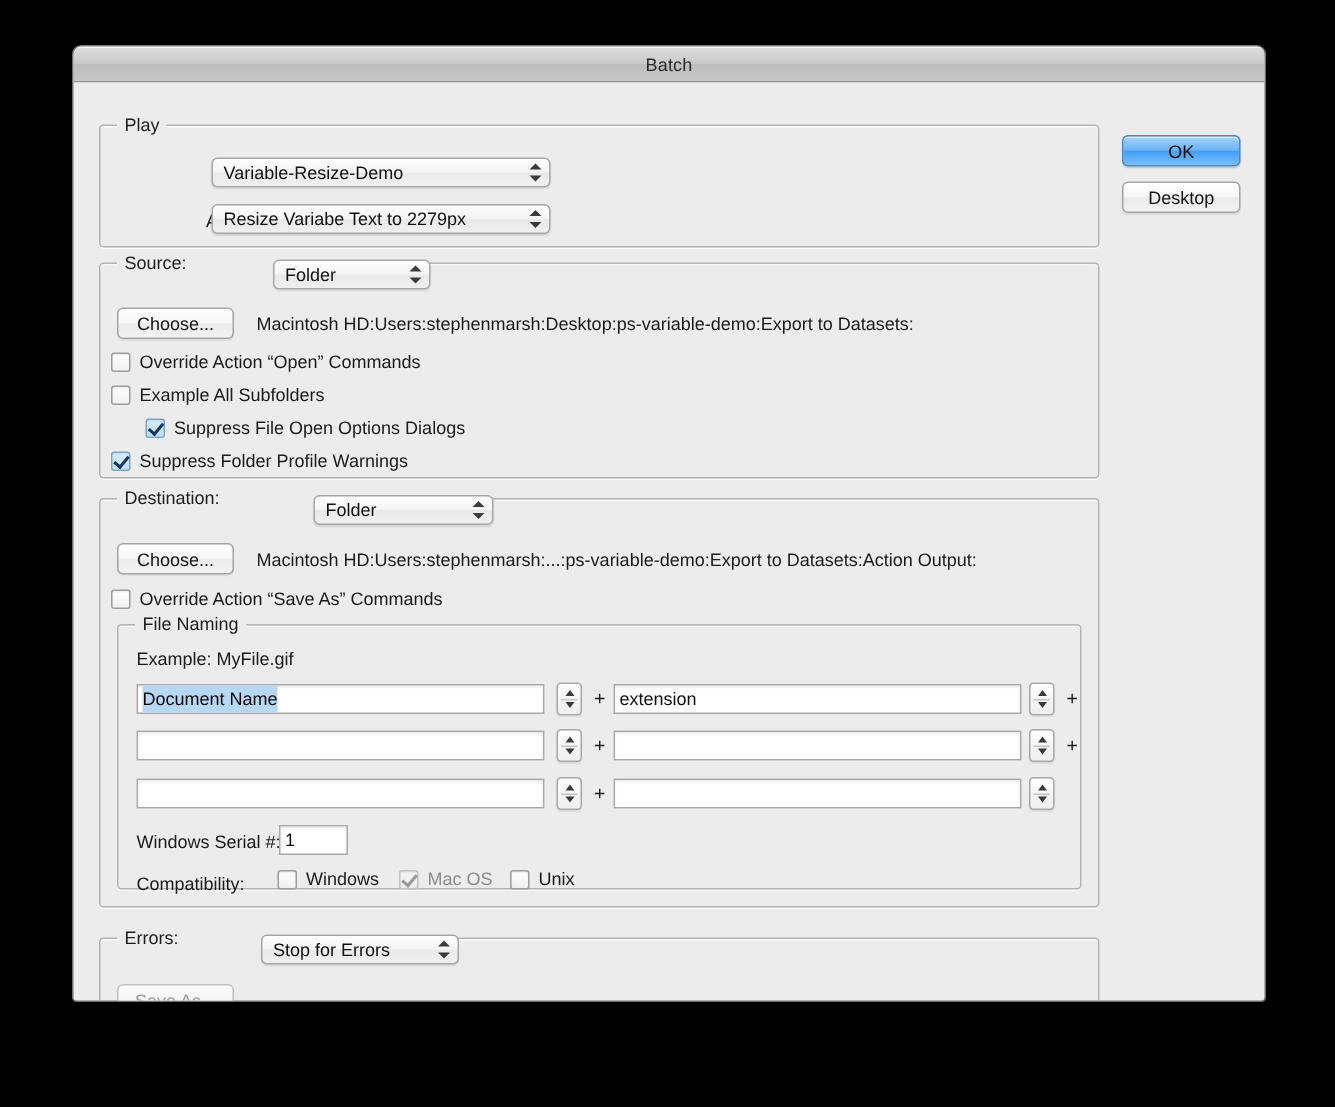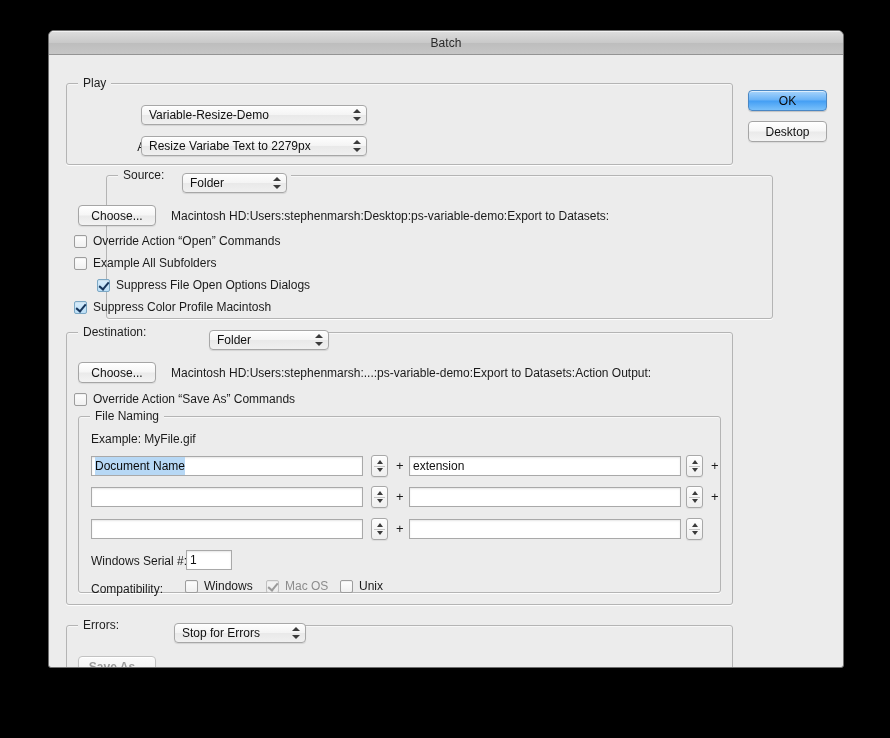--- a/index.html
+++ b/index.html
@@ -84,21 +84,21 @@
     position:absolute;
     height:21px;
     background:linear-gradient(to bottom,#ffffff 0%,#f6f6f6 47%,#eaeaea 53%,#f3f3f3 100%);
     border:1px solid #a5a5a5;
     border-radius:4px;
     box-shadow:0 1px 1px rgba(0,0,0,.08), inset 0 1px 0 #fff;
     font-size:12px;color:#121212;
     display:flex;align-items:center;justify-content:center;
     box-sizing:border-box;cursor:default;user-select:none;
   }
-  .btn.disabled{color:#9b9b9b;background:linear-gradient(to bottom,#fafafa,#f0f0f0);border-color:#c2c2c2;font-weight:bold;}
+  .btn.disabled{color:#9b9b9b;background:linear-gradient(to bottom,#fafafa,#f0f0f0);border-color:#c2c2c2;}
   .btn.default{
     background:linear-gradient(to bottom,#a8d4fb 0%,#68b2f7 48%,#439ef4 52%,#79c0fa 100%);
     border:1px solid #4a87c4;
     color:#0a0a0a;
     box-shadow:0 1px 1px rgba(0,0,0,.18), inset 0 1px 0 rgba(255,255,255,.6);
   }
 
   
   .cb{position:absolute;display:flex;align-items:center;gap:6px;cursor:default;}
   .cbbox{
@@ -181,21 +181,21 @@
     </div>
     <div class="lbl" style="left:62px;top:85px;width:63px;text-align:right;">Action:</div>
     <div class="popup" style="left:92px;top:81px;width:226px;">
       <span class="ptxt">Resize Variabe Text to 2279px</span>
       <span class="arrows">
           <i class="up"></i>
           <i class="dn"></i>
         </span>
     </div>
 
-    <div class="group" style="left:17px;top:120px;width:665px;height:142px;margin-left:40px;">
+    <div class="group" style="left:17px;top:120px;width:665px;height:142px;">
       <div class="glabel">
         <span>Source:</span>
         <span style="display:inline-block;width:116px;"></span>
       </div>
     </div>
     <div class="popup" style="left:133px;top:118px;width:105px;">
       <span class="ptxt">Folder</span>
       <span class="arrows">
           <i class="up"></i>
           <i class="dn"></i>
@@ -212,21 +212,21 @@
     <div class="cb" style="left:25px;top:201px;">
       <span class="cbbox"></span>
       <span class="cblbl">Example All Subfolders</span>
     </div>
     <div class="cb on" style="left:25px;top:223px;padding-left:23px;">
       <span class="cbbox"></span>
       <span class="cblbl">Suppress File Open Options Dialogs</span>
     </div>
     <div class="cb on" style="left:25px;top:245px;">
       <span class="cbbox"></span>
-      <span class="cblbl">Suppress Color Profile Macintosh</span>
+      <span class="cblbl">Suppress Folder Profile Warnings</span>
     </div>
 
     <div class="group" style="left:17px;top:277px;width:665px;height:271px;">
       <div class="glabel">
         <span>Destination:</span>
         <span style="display:inline-block;width:128px;"></span>
       </div>
     </div>
     <div class="popup" style="left:160px;top:275px;width:120px;">
       <span class="ptxt">Folder</span>

